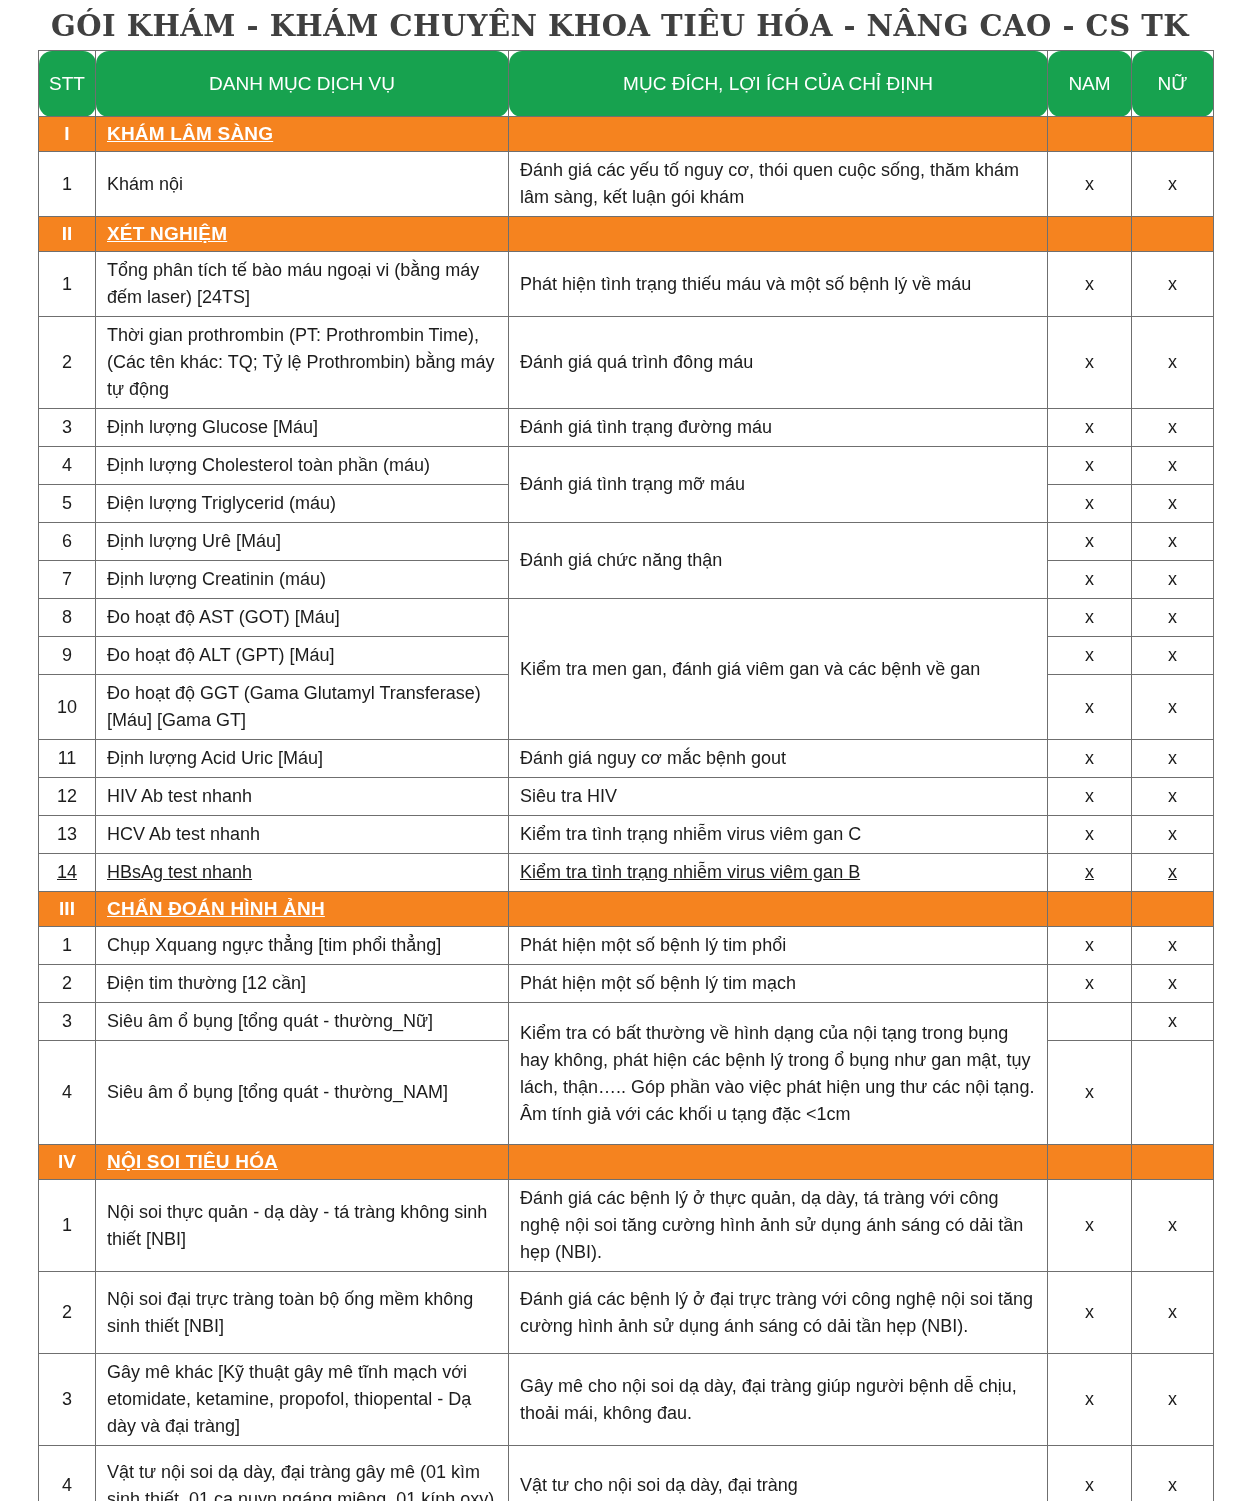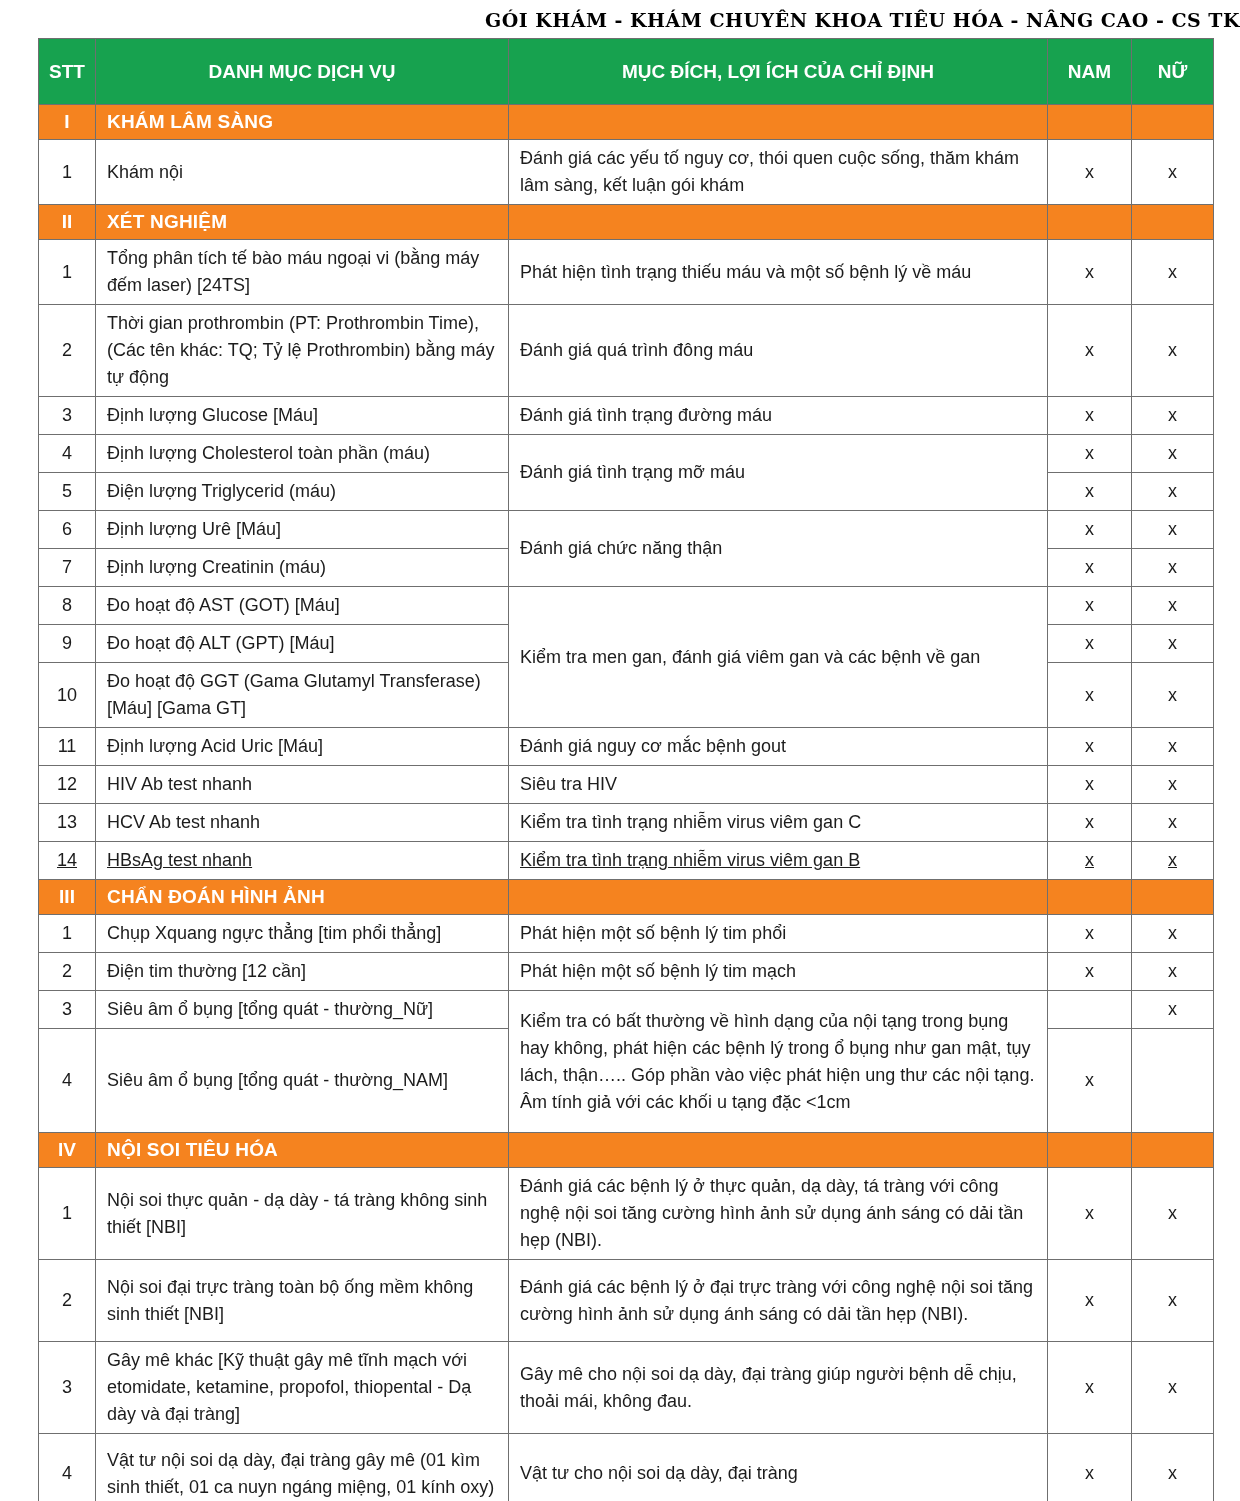--- a/index.html
+++ b/index.html
@@ -9,25 +9,25 @@
     width: 1240px;
     font-family: "Liberation Sans", sans-serif;
     color: #1c1c1c;
   }
   .page {
     width: 1240px;
     min-height: 1501px;
     box-sizing: border-box;
   }
   .title {
-    text-align: right;
+    text-align: center;
     font-family: "DejaVu Serif", "Liberation Serif", serif;
     font-weight: bold;
-    font-size: 19px;
-    color: #000000;
+    font-size: 29px;
+    color: #404040;
     letter-spacing: 0.5px;
     padding: 9px 0 7px 0;
   }
   table.pkg {
     border-collapse: collapse;
     table-layout: fixed;
     margin-left: 38px;
     width: 1175px;
   }
   col.c-stt { width: 57px; }
@@ -37,34 +37,35 @@
   col.c-nu  { width: 82px; }
 
   table.pkg th, table.pkg td {
     border: 1px solid #6f6f6f;
     box-sizing: border-box;
     vertical-align: middle;
   }
   thead th {
     background: #17A24F;
     color: #ffffff;
-    font-weight: bold;
+    font-weight: normal;
     font-size: 19px;
     height: 66px;
     padding: 0 4px;
+    border-radius: 13px;
   }
   tr.sec td {
     background: #F5831F;
     color: #ffffff;
     font-weight: bold;
     font-size: 19px;
     height: 35px;
   }
   tr.sec td.num { text-align: center; }
-  tr.sec td.name { text-align: left; padding-left: 11px; letter-spacing: 0.2px; }
+  tr.sec td.name { text-align: left; padding-left: 11px; letter-spacing: 0.2px; text-decoration: underline; }
 
   td.stt, td.mark {
     text-align: center;
     font-size: 18px;
     padding: 2px;
   }
   td.svc, td.pur {
     text-align: left;
     font-size: 18px;
     line-height: 1.5;

